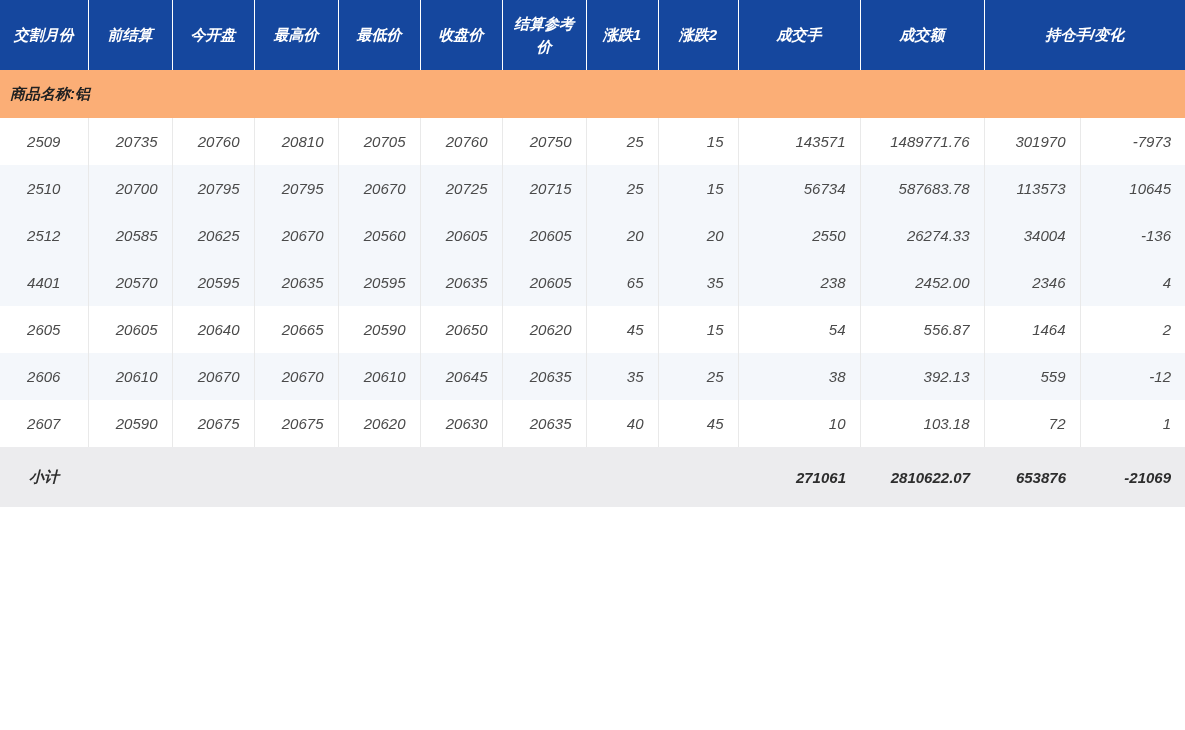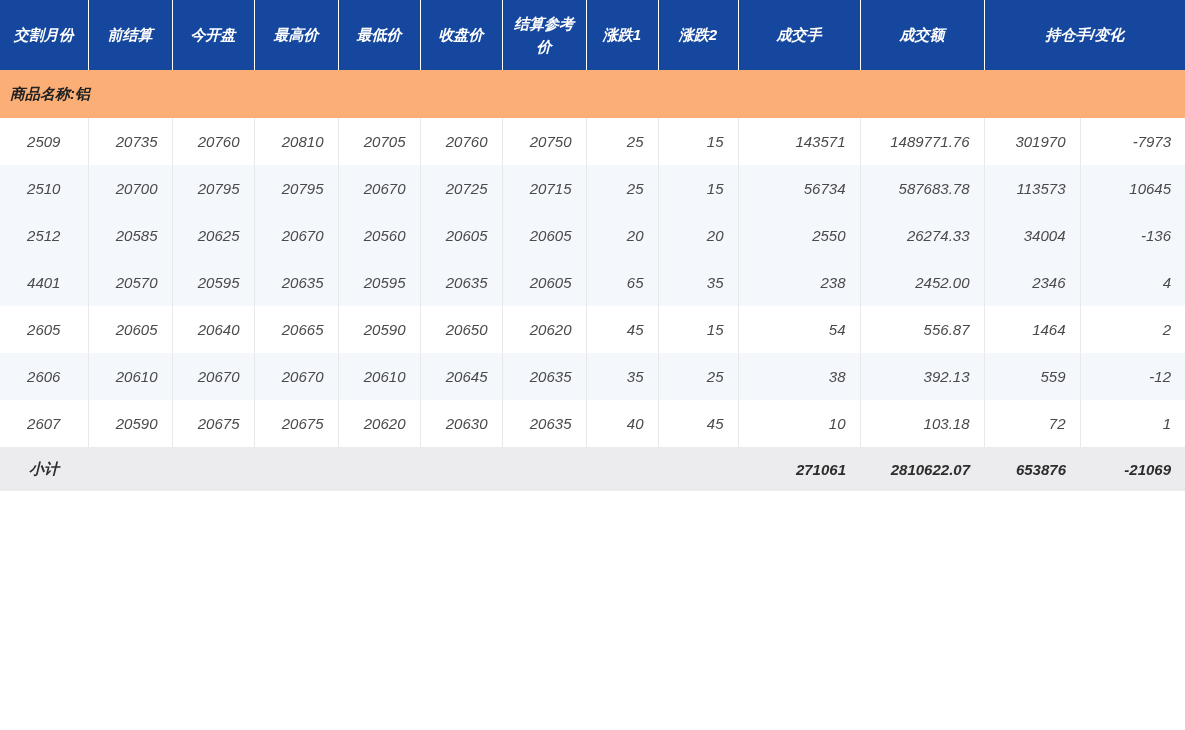--- a/index.html
+++ b/index.html
@@ -39,21 +39,21 @@
     padding: 0 14px 0 0;
     height: 47px;
     border-right: 1px solid #e9e9e9;
   }
   td.data:last-child { border-right: none; }
   td.center { text-align: center; padding-right: 0; }
   tr.alt td.data { background: var(--row-alt-bg, #f4f7fb); }
 
   tr.subtotal td {
     background: var(--subtotal-bg, #ececee);
-    height: 44px;
+    height: 60px;
     font-weight: 700;
     font-size: 15px;
     color: #2d2d2d;
     text-align: right;
     padding: 0 14px 0 0;
     margin-top: 20px;
   }
   tr.subtotal td.center { text-align: center; padding-right: 0; }
 </style>
 </head>

